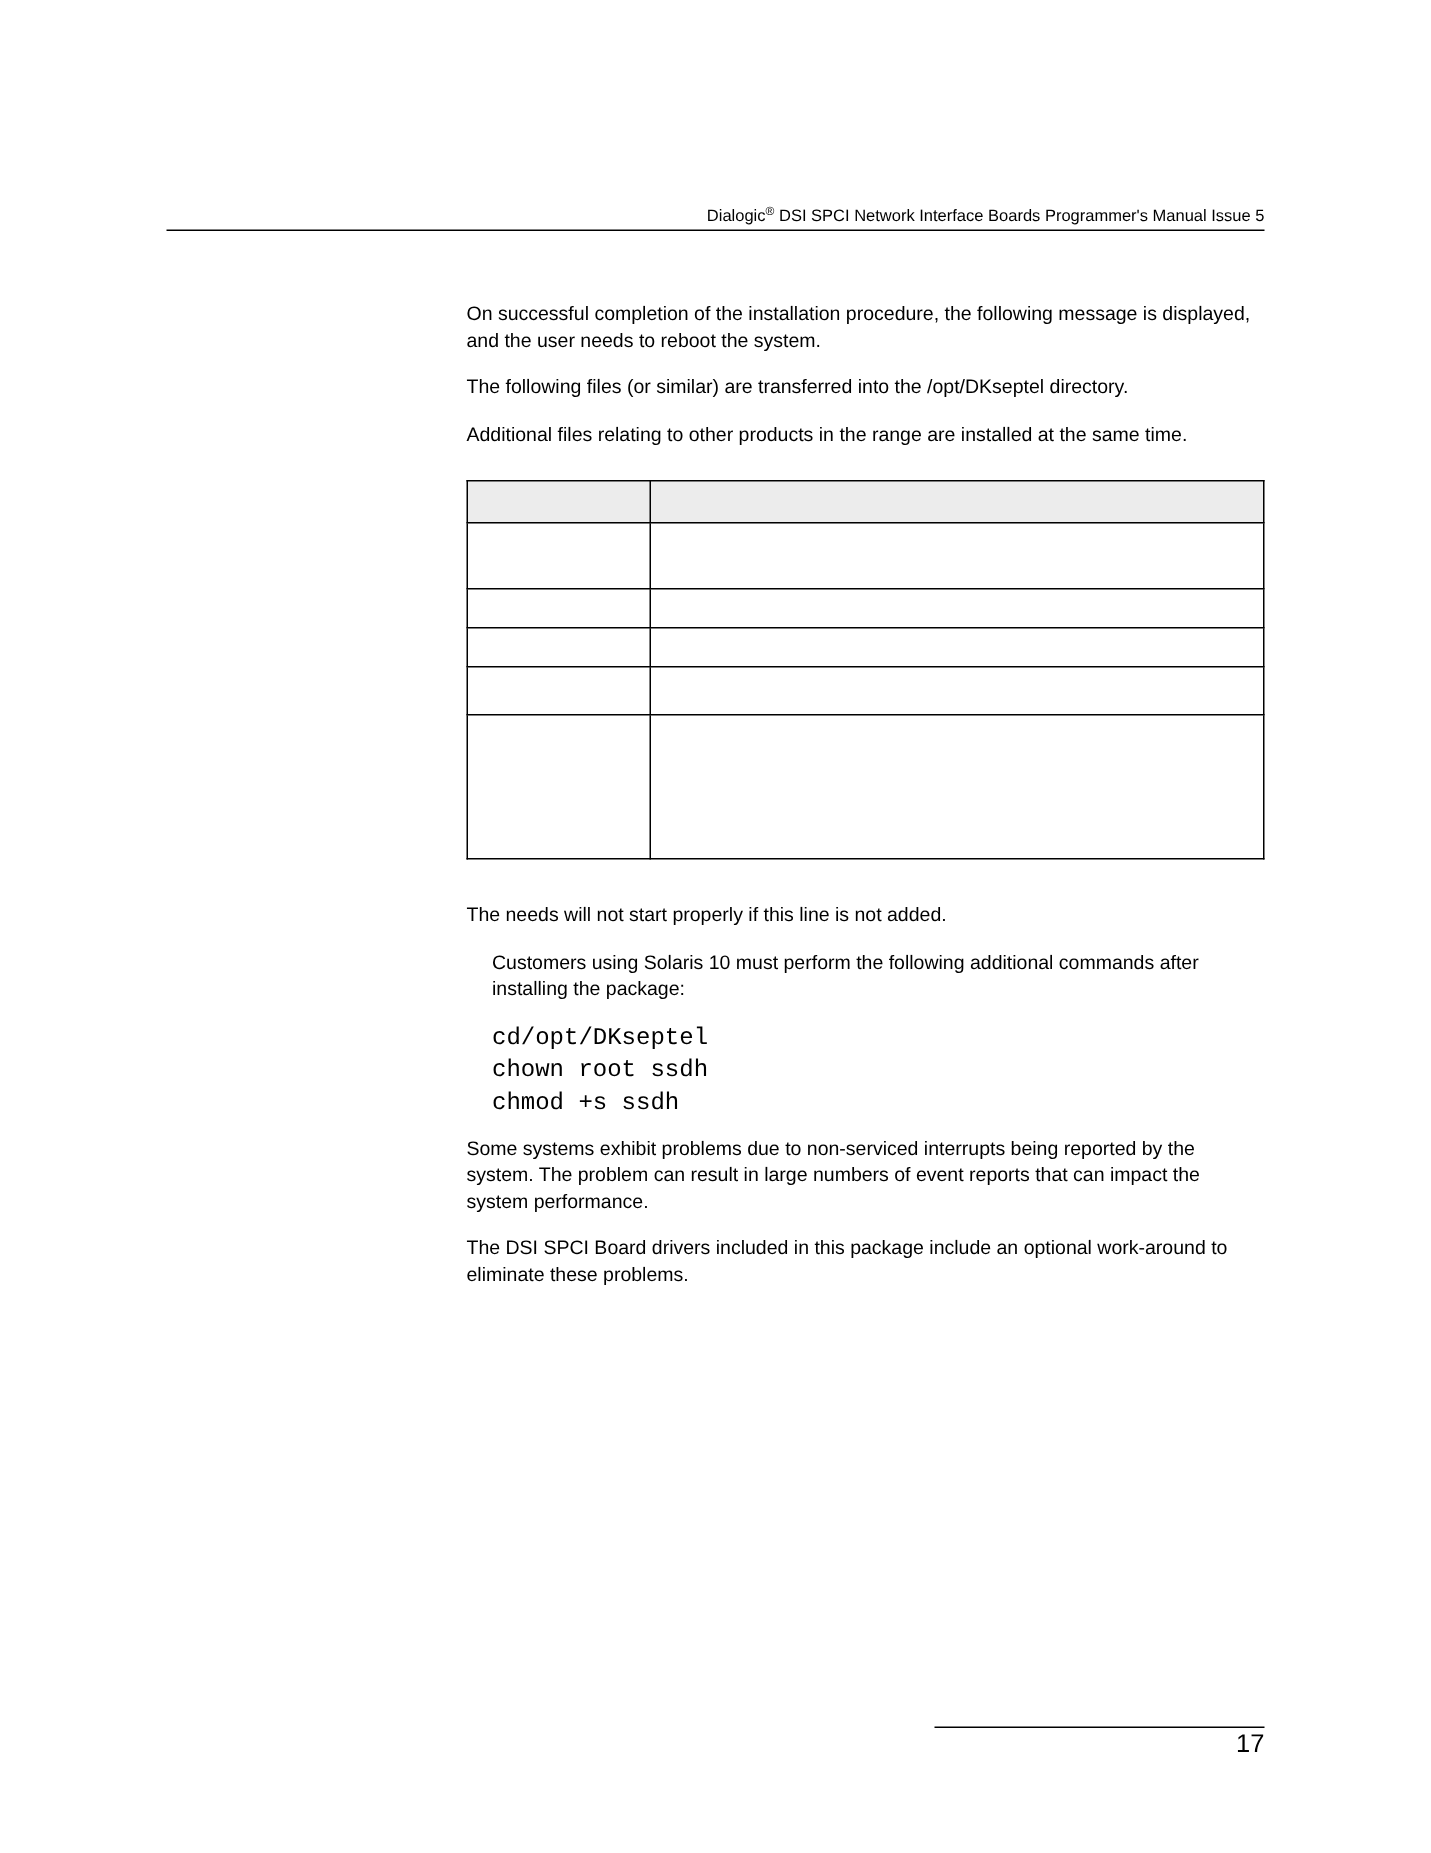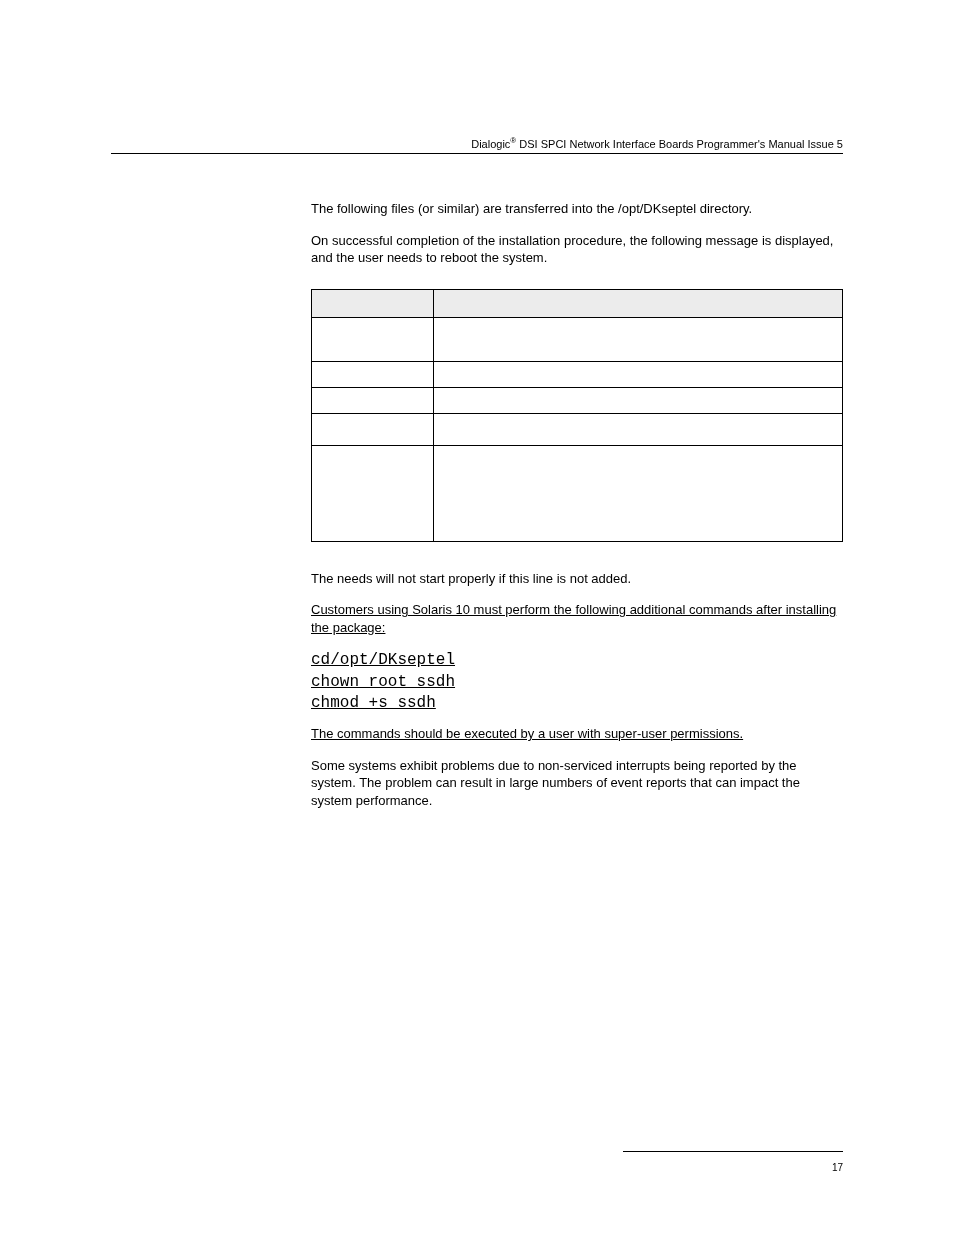--- a/index.html
+++ b/index.html
@@ -77,37 +77,38 @@
     position: absolute;
     bottom: 83px;
     right: 111px;
     width: 220px;
     border-top: 1px solid #000;
   }
   .page-number {
     position: absolute;
     bottom: 62px;
     right: 111px;
-    font-size: 10px;
+    font-size: 17px;
   }
-  .sub-indent { margin-left: 0; text-decoration: underline; }
+  .sub-indent { margin-left: 17px; }
 </style>
 </head>
 <body>
 
 <div class="page">
 
   <div class="running-head">
     <span>Dialogic</span><sup>®</sup><span> DSI SPCI Network Interface Boards Programmer's Manual Issue 5</span>
   </div>
   <div class="head-rule"></div>
 
   <div class="content">
+    <p>On successful completion of the installation procedure, the following message is displayed, and the user needs to reboot the system.</p>
     <p>The following files (or similar) are transferred into the /opt/DKseptel directory.</p>
-    <p>On successful completion of the installation procedure, the following message is displayed, and the user needs to reboot the system.</p>
+    <p>Additional files relating to other products in the range are installed at the same time.</p>
 
     <table class="files">
       <thead>
         <tr>
           <th style="width:23%"></th>
           <th></th>
         </tr>
       </thead>
       <tbody>
         <tr class="r0">
@@ -133,22 +134,22 @@
       </tbody>
     </table>
 
     <p>The needs will not start properly if this line is not added.</p>
 
     <div class="sub-indent">
       <p>Customers using Solaris 10 must perform the following additional commands after installing the package:</p>
       <div class="cmdblock">cd/opt/DKseptel
 chown root ssdh
 chmod +s ssdh</div>
-      <p>The commands should be executed by a user with super-user permissions.</p>
     </div>
 
     <p style="">Some systems exhibit problems due to non-serviced interrupts being reported by the system. The problem can result in large numbers of event reports that can impact the system performance.</p>
+    <p>The DSI SPCI Board drivers included in this package include an optional work-around to eliminate these problems.</p>
   </div>
 
   <div class="foot-rule"></div>
   <div class="page-number">17</div>
 
 </div>
 
 </body></html>

